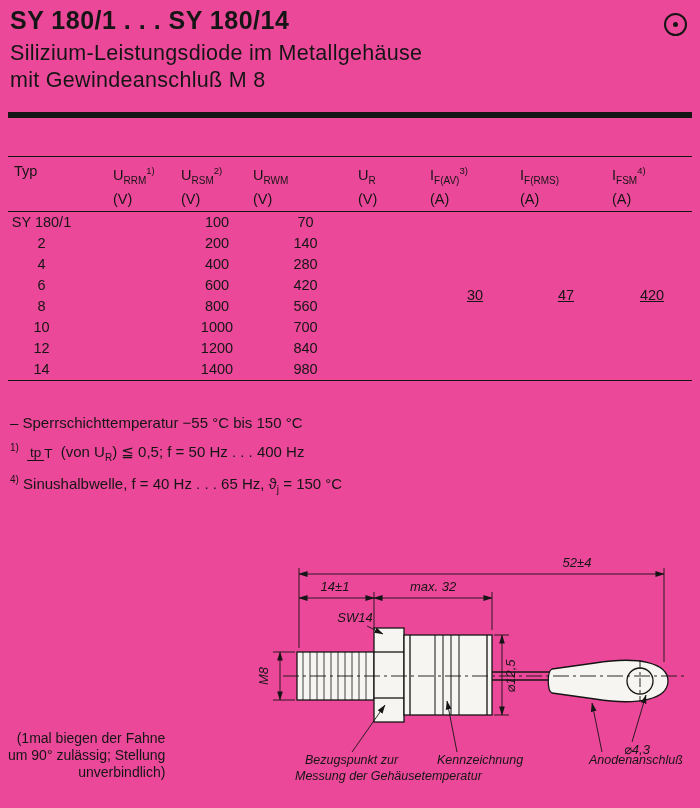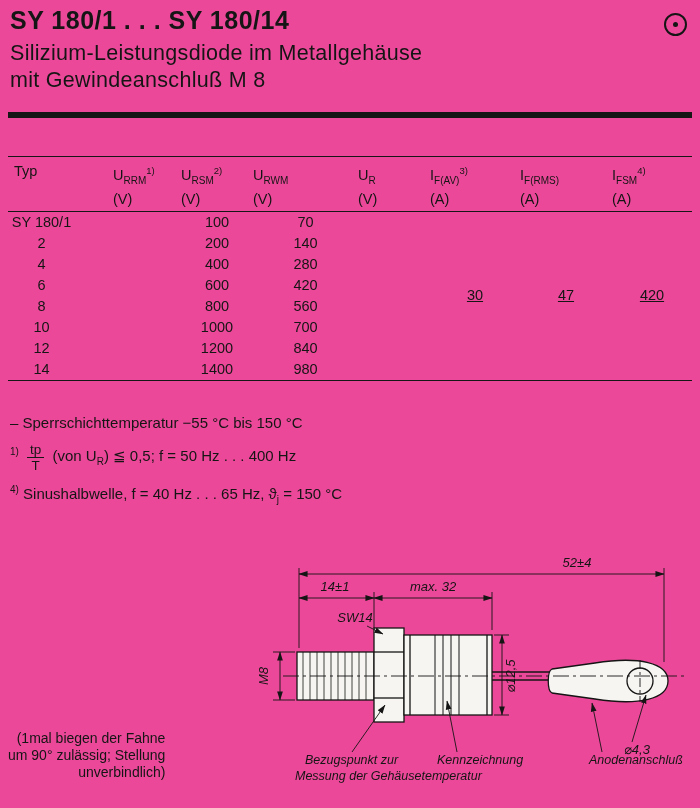--- a/index.html
+++ b/index.html
@@ -25,21 +25,21 @@
   tbody td{padding:1px 0;line-height:19px;text-align:center;}
   tbody td.typ{text-align:center;padding-right:38px;}
   tbody tr:last-child td{border-bottom:1.6px solid #161616;}
   tbody td.mid{vertical-align:middle;border-bottom:1.6px solid #161616;text-decoration:underline;}
 
   
   .notes{position:absolute;left:10px;top:414px;font-size:15px;}
   .notes p{margin:0 0 11px;}
   .notes sup{font-size:10px;}
   .notes sub{font-size:10px;}
-  .frac{display:inline-flex;flex-direction:column;align-items:center;vertical-align:middle;margin:0 4px;font-size:13.5px;line-height:15px;}
+  .frac{display:inline-flex;flex-direction:row;align-items:center;vertical-align:middle;margin:0 4px;font-size:13.5px;line-height:15px;}
   .frac .fnum{border-bottom:1.3px solid #151515;padding:0 3px;}
   .gap{display:inline-block;width:58px;}
 
   
   .drawing{position:absolute;left:0;top:552px;width:700px;height:256px;}
   .drawing svg{position:absolute;right:3px;top:0;}
   .dim-label{font-size:13px;font-style:italic;fill:#151515;}
   .anno-label{font-size:12.5px;font-style:italic;fill:#151515;}
   .footnote{position:absolute;left:8px;top:730px;font-size:14px;line-height:17px;text-align:right;}
 </style>

